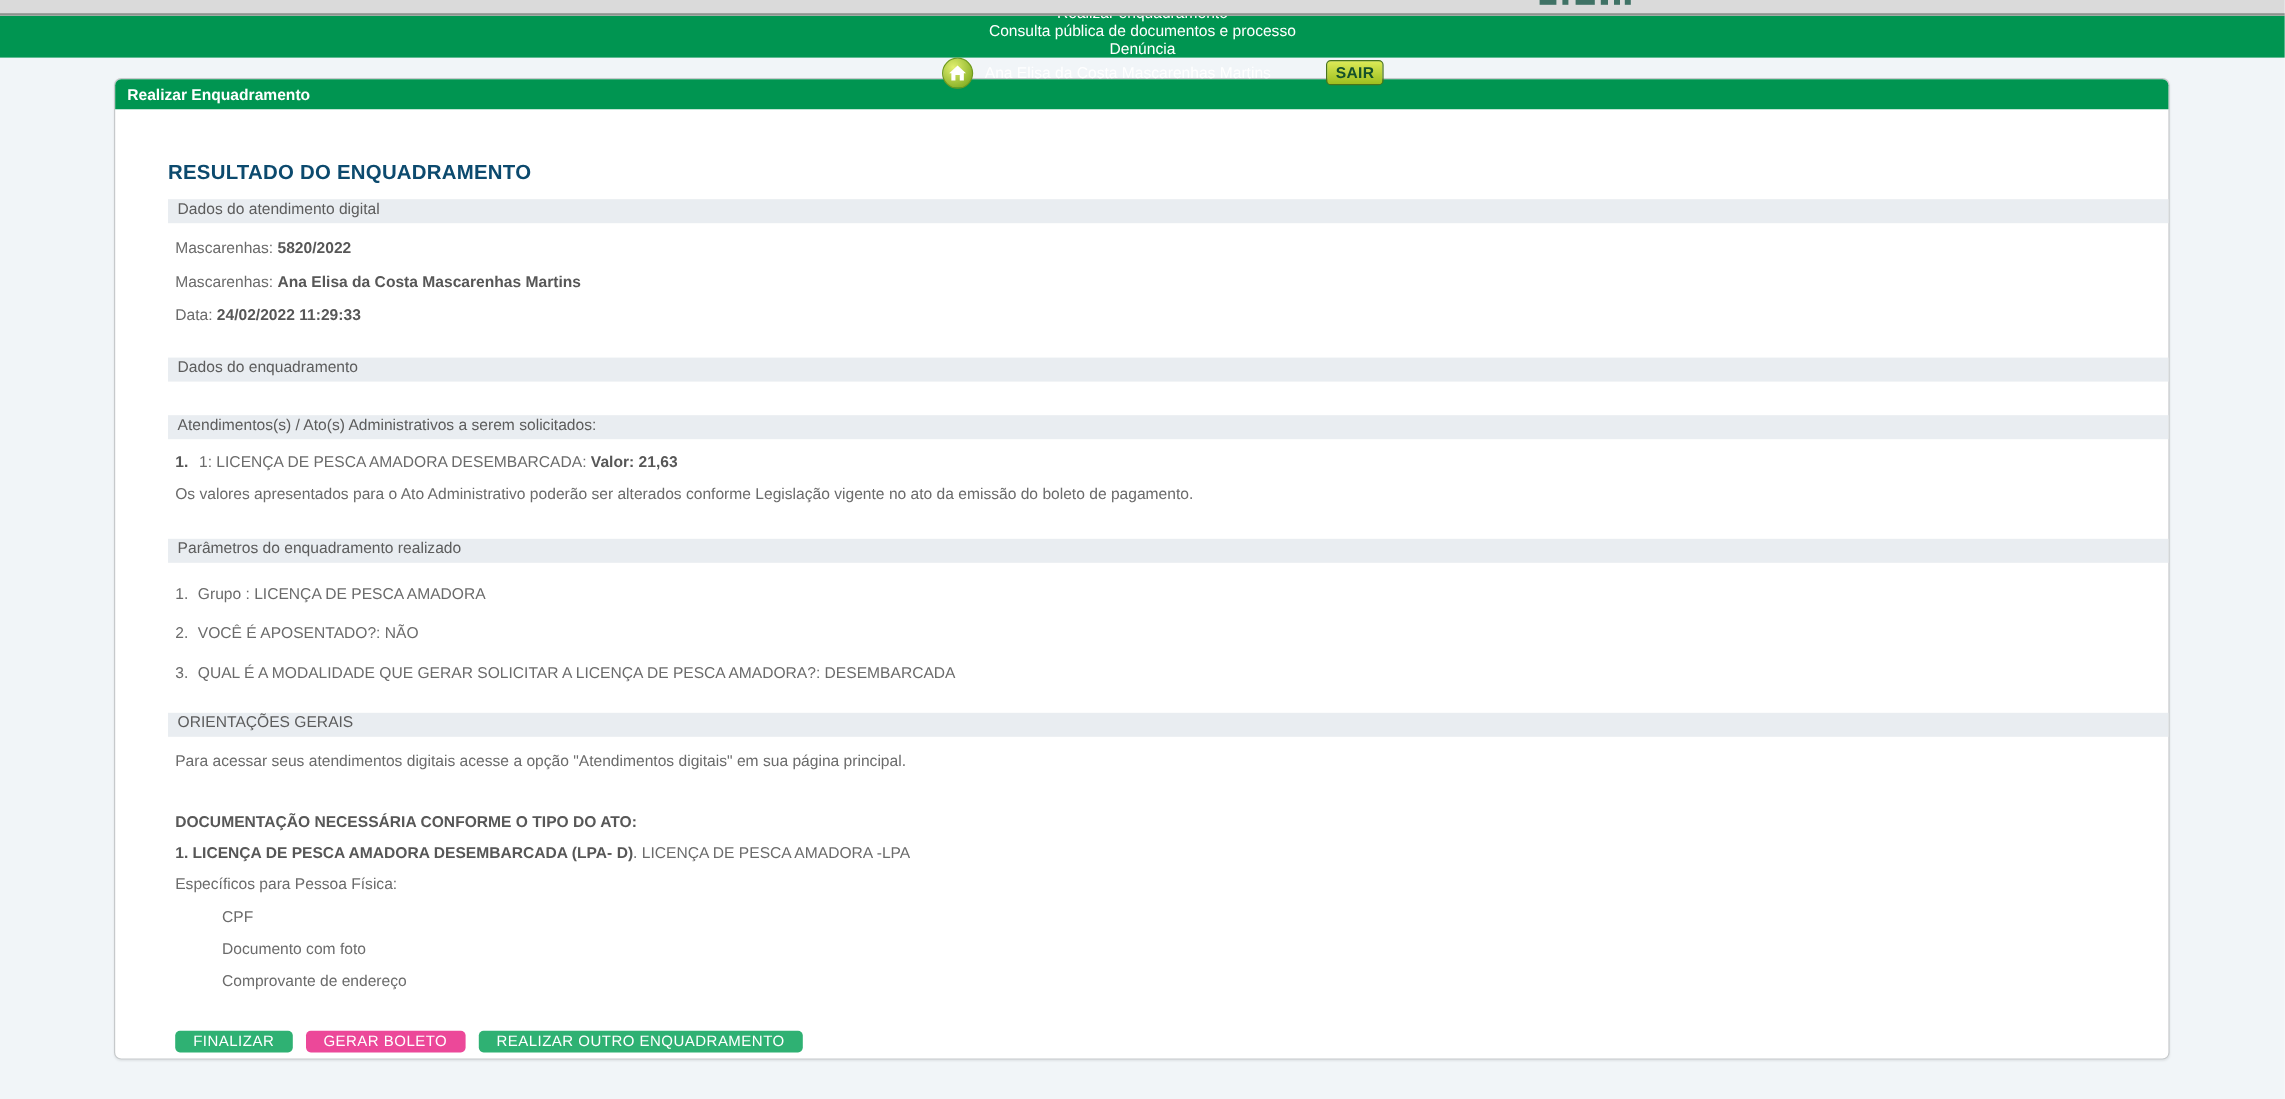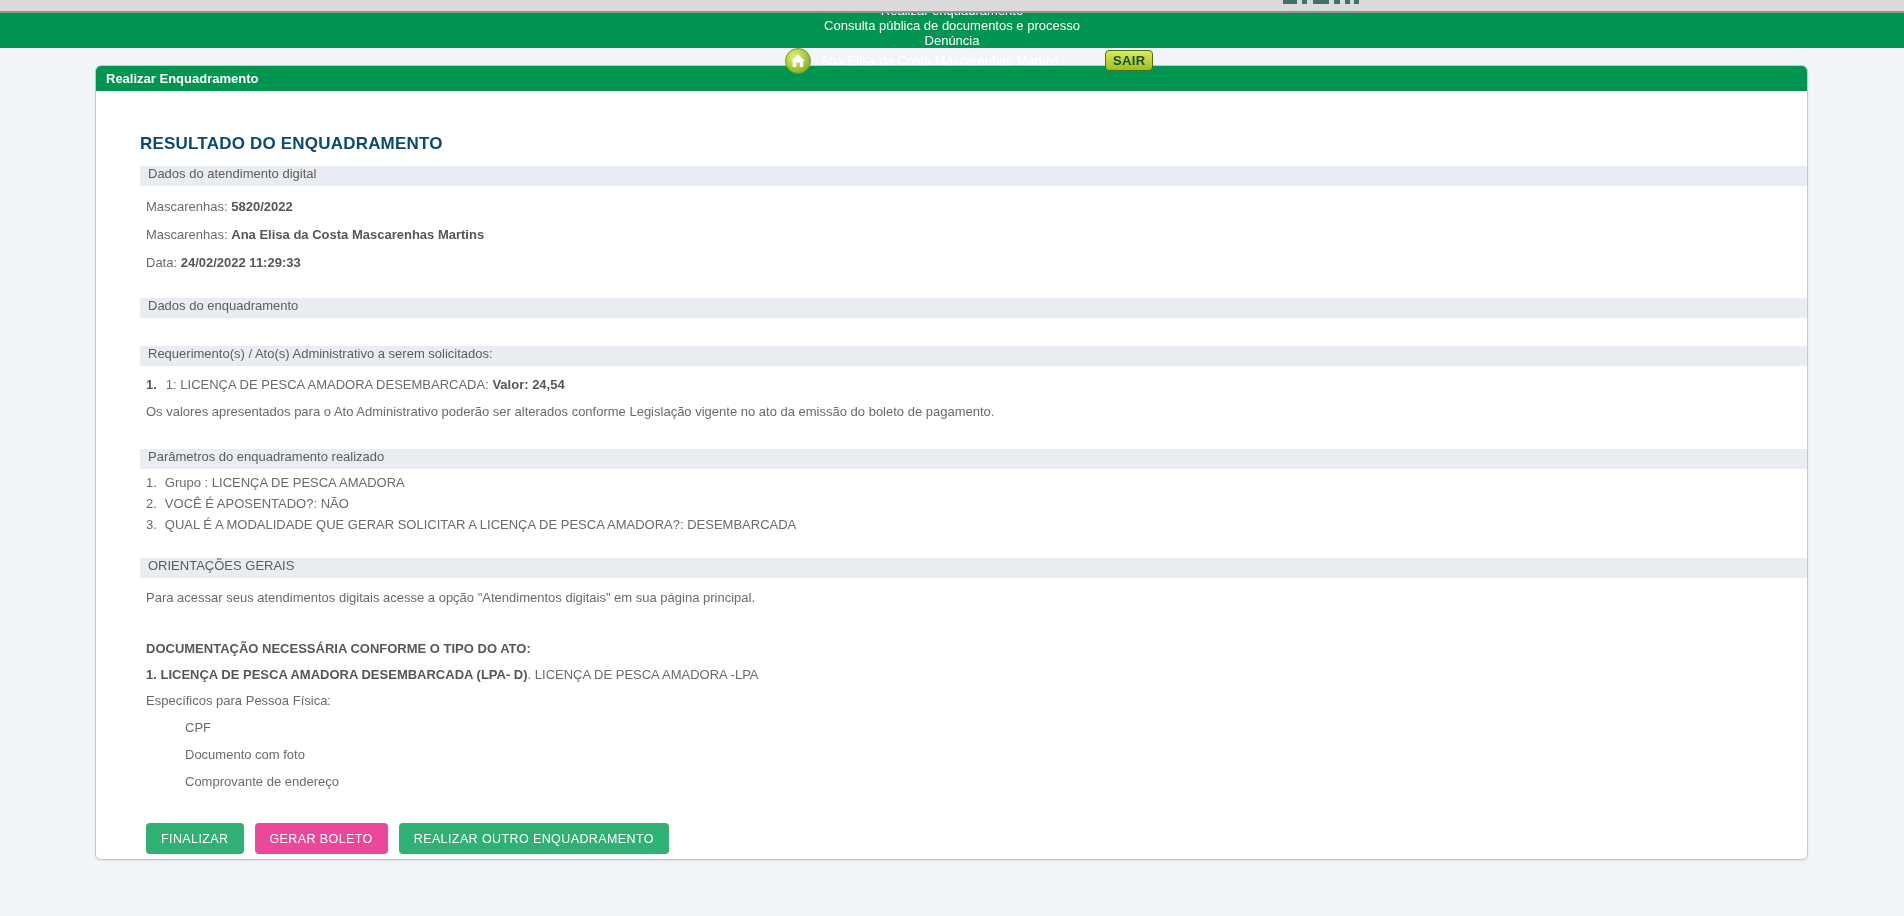--- a/index.html
+++ b/index.html
@@ -82,33 +82,33 @@
   .mt26 { margin-top:26px; }
 
   .line { font-size:13px; color:#6b6b6b; margin-left:6px; }
   .fields .line { margin-top:13px; }
   .b { font-weight:bold; color:#575757; }
 
   .req-item { margin-top:11px; }
   .req-item .num { font-weight:bold; color:#575757; margin-right:9px; }
   .note { margin-top:12px; }
 
-  .param-item { margin-top:6px; }
+  .param-item { margin-top:18px; }
   .param-item .num { margin-right:8px; }
 
   .doc-title { margin-top:36px; font-weight:bold; color:#575757; }
   .doc-item { margin-top:11px; }
   .doc-list .line { margin-left:45px; margin-top:12px; }
   .doc-list { margin-top:10px; }
 
   .btn-row { margin-top:34px; margin-left:6px; display:flex; gap:11px; }
   .btn {
     border:none; border-radius:4px;
     color:#ffffff; font-size:12.5px; letter-spacing:0.4px;
-    height:31px; padding:0 15px;
+    height:18px; padding:0 15px;
     font-family:"Liberation Sans", sans-serif;
     cursor:pointer; white-space:nowrap;
   }
   .btn-primary { background:#2fb173; }
   .btn-dark { background:#ec4899; }
 </style>
 </head>
 <body>
 
 <div class="top-strip">
@@ -150,23 +150,23 @@
       <div class="line">
         <span>Mascarenhas: </span><span class="b">Ana Elisa da Costa Mascarenhas Martins</span>
       </div>
       <div class="line">
         <span>Data: </span><span class="b">24/02/2022 11:29:33</span>
       </div>
     </div>
 
     <div class="section-bar mt28">Dados do enquadramento</div>
 
-    <div class="section-bar mt28">Requerimento(s) / Ato(s) Administrativo a serem solicitados:</div>
+    <div class="section-bar mt28">Atendimentos(s) / Ato(s) Administrativos a serem solicitados:</div>
     <div class="line req-item">
-      <span class="num">1.</span><span>1: LICENÇA DE PESCA AMADORA DESEMBARCADA: </span><span class="b">Valor: 24,54</span>
+      <span class="num">1.</span><span>1: LICENÇA DE PESCA AMADORA DESEMBARCADA: </span><span class="b">Valor: 21,63</span>
     </div>
     <div class="line note">Os valores apresentados para o Ato Administrativo poderão ser alterados conforme Legislação vigente no ato da emissão do boleto de pagamento.</div>
 
     <div class="section-bar mt30">Parâmetros do enquadramento realizado</div>
     <div>
       <div class="line param-item">
         <span class="num">1.</span><span>Grupo : LICENÇA DE PESCA AMADORA</span>
       </div>
       <div class="line param-item">
         <span class="num">2.</span><span>VOCÊ É APOSENTADO?: NÃO</span>

